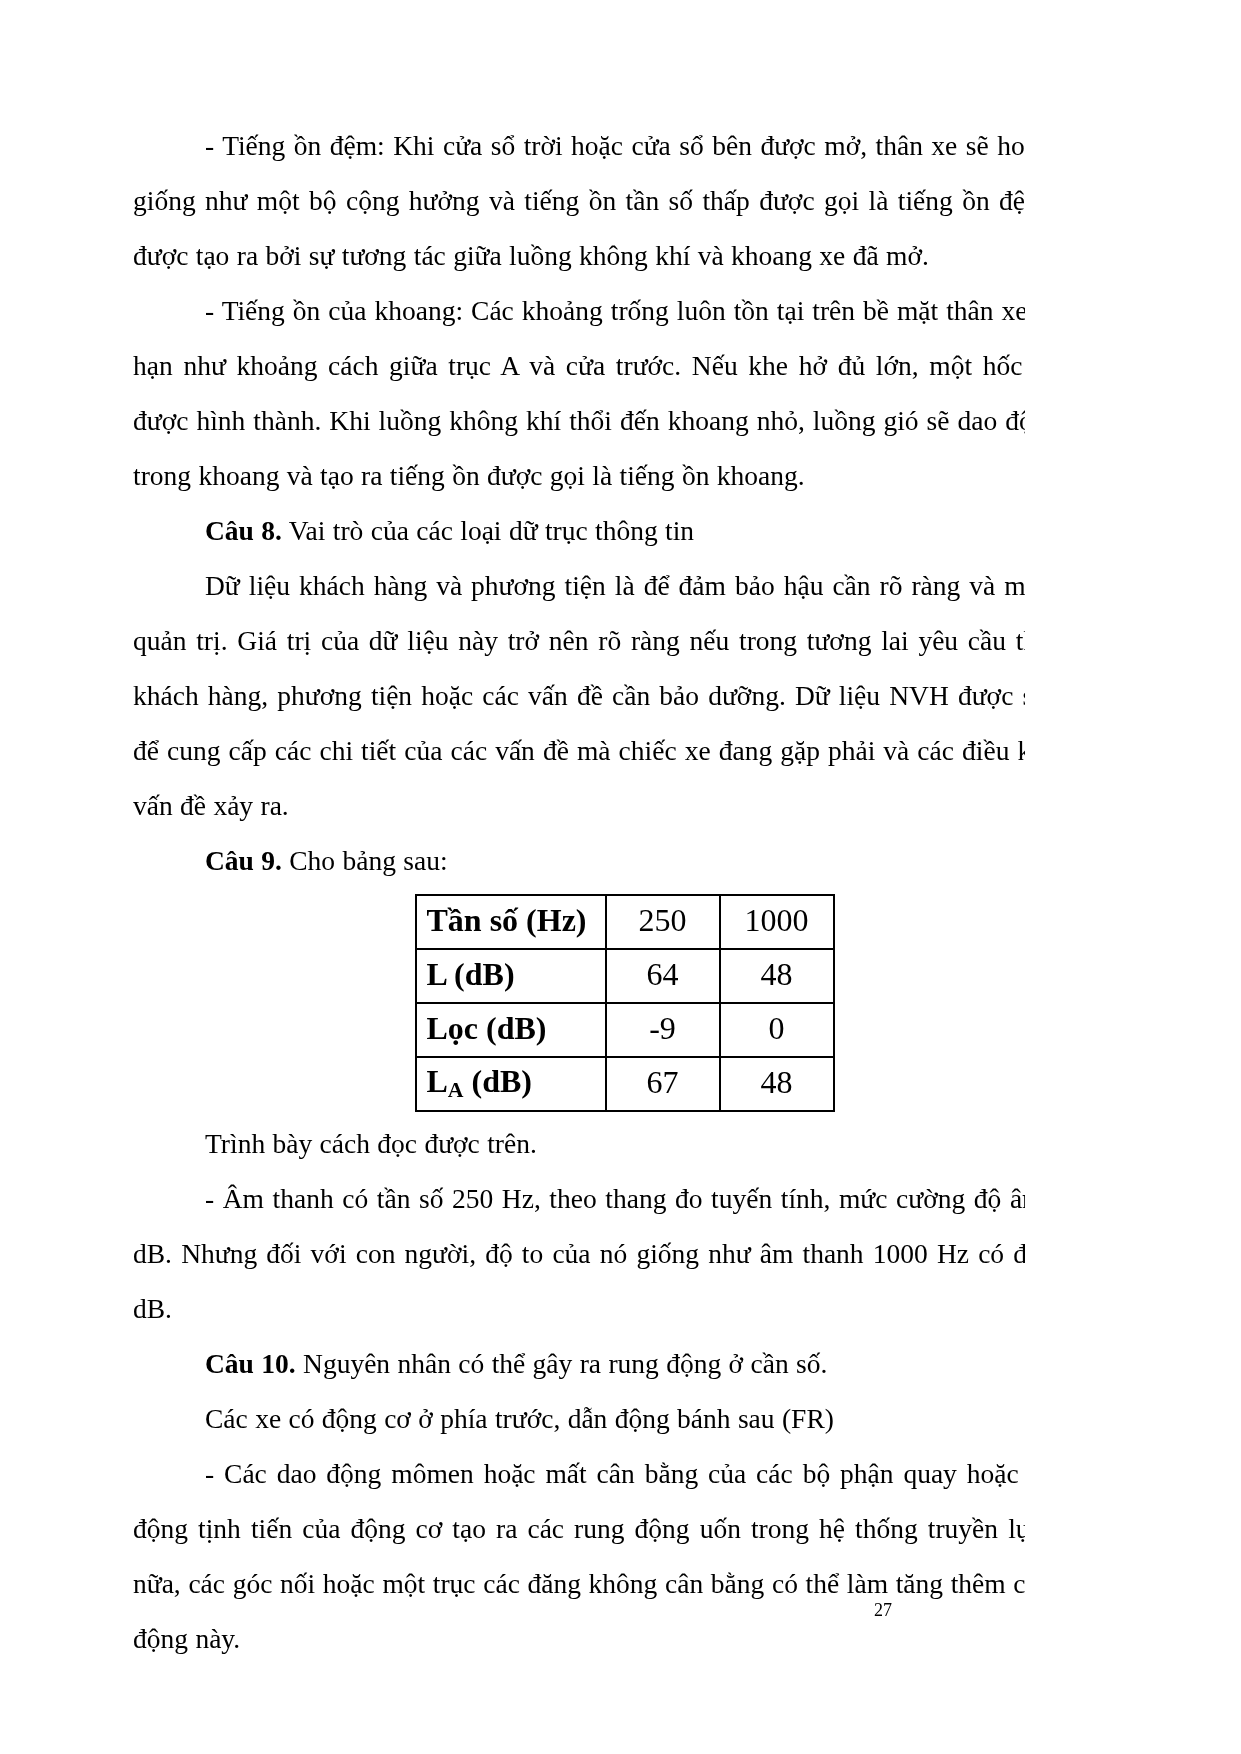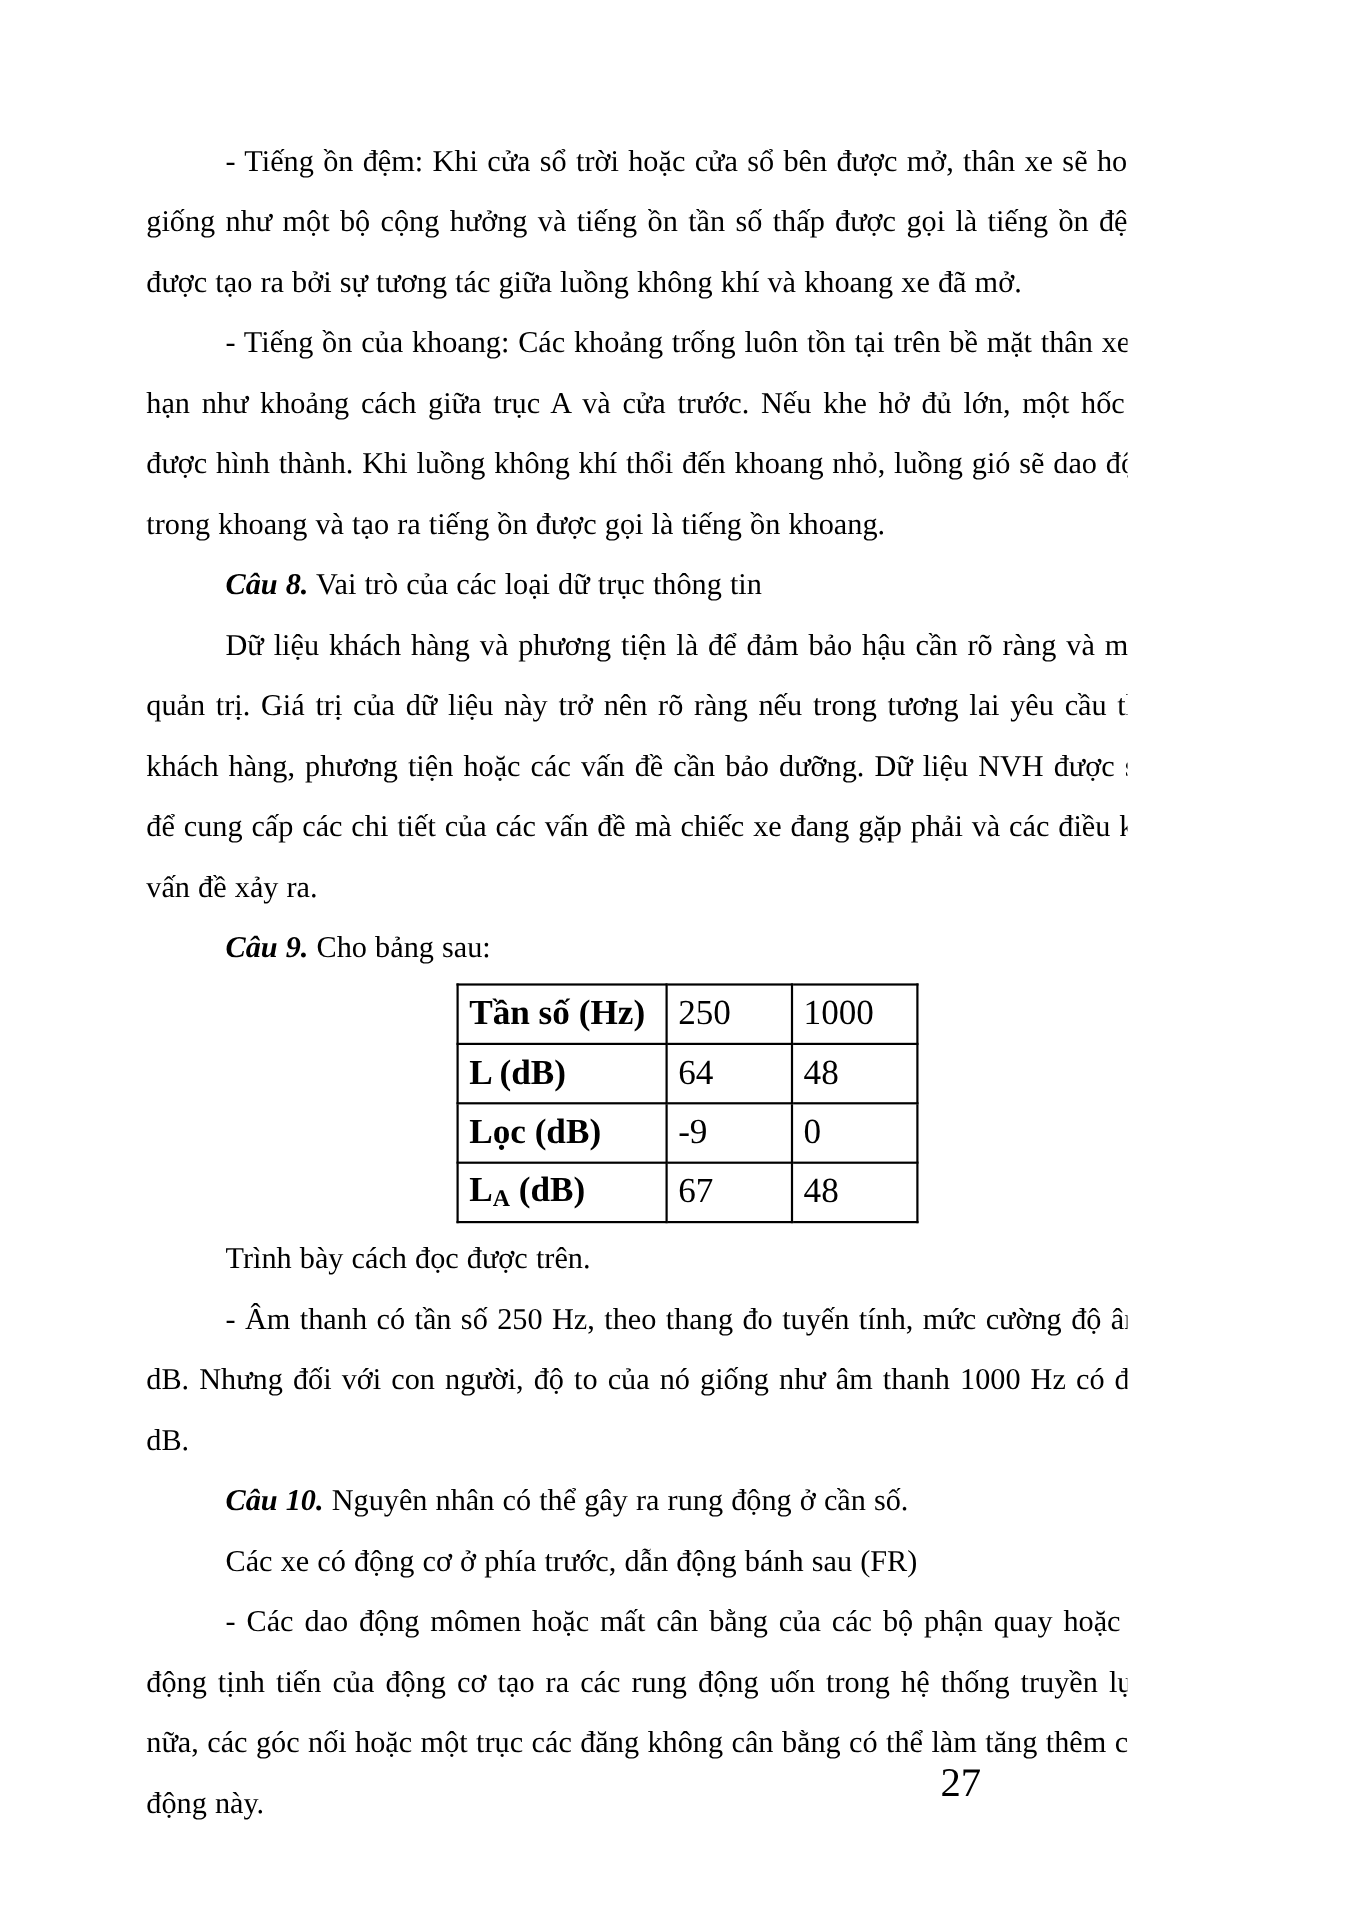--- a/index.html
+++ b/index.html
@@ -32,21 +32,20 @@
     text-align: justify;
     text-indent: 72px;
     letter-spacing: 0px;
     word-spacing: 0.5px;
   }
   p.para.nojust {
     text-align: left;
   }
   b.q {
     font-weight: bold;
-    font-style: italic;
   }
   
   .tbl-wrap {
     display: flex;
     justify-content: center;
     margin-top: 6px;
     margin-bottom: 4px;
     margin-left: 8px;
   }
   table.data {
@@ -61,32 +60,33 @@
     vertical-align: middle;
     line-height: 1.1;
   }
   table.data td.lbl {
     width: 168px;
     font-weight: bold;
     text-align: left;
   }
   table.data td.val {
     width: 92px;
+    text-align: center;
     font-weight: normal;
   }
   sub.sub {
     font-size: 0.68em;
     vertical-align: -0.22em;
     font-weight: bold;
   }
   .pagenum {
     position: absolute;
     right: 133px;
     top: 1600px;
-    font-size: 37px;
+    font-size: 18px;
     text-align: right;
   }
 </style>
 </head>
 <body>
 
 <div class="page">
   <div class="content">
 
     <p class="para">- Tiếng ồn đệm: Khi cửa sổ trời hoặc cửa sổ bên được mở, thân xe sẽ hoạt động giống như một bộ cộng hưởng và tiếng ồn tần số thấp được gọi là tiếng ồn đệm sẽ là được tạo ra bởi sự tương tác giữa luồng không khí và khoang xe đã mở.</p>

